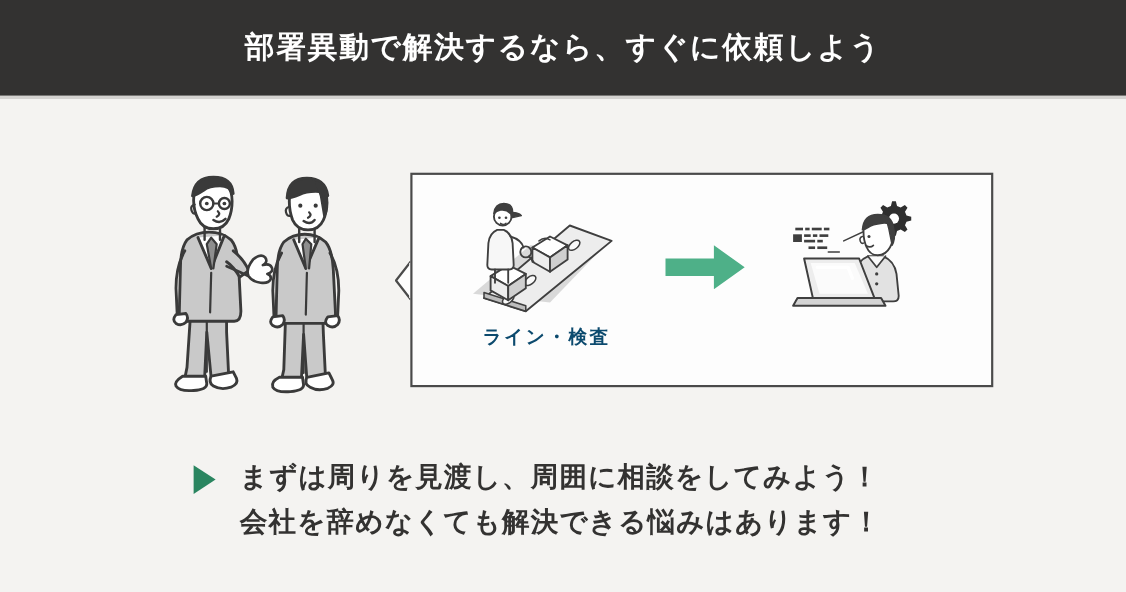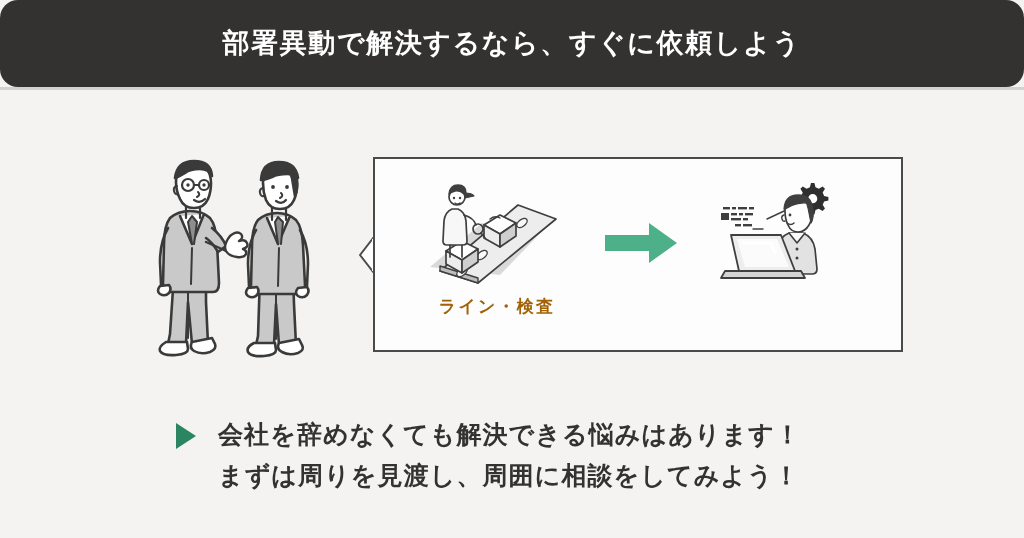--- a/index.html
+++ b/index.html
@@ -26,21 +26,20 @@
   .header-bar {
     position: absolute;
     left: 0;
     top: 0;
     width: 1024px;
     height: 87px;
     background: #333231;
     display: flex;
     align-items: center;
     justify-content: center;
-    border-radius: 18px;
   }
   .header-title {
     color: #ffffff;
     font-size: 27px;
     font-weight: bold;
     letter-spacing: 1.6px;
     line-height: 1.2;
     white-space: nowrap;
   }
   .header-underline {
@@ -101,21 +100,21 @@
   .pane-art {
     height: 112px;
     display: flex;
     align-items: center;
     justify-content: center;
   }
   .pane-label {
     text-align: center;
     font-size: 17px;
     font-weight: bold;
-    color: #a16207;
+    color: #0c4a6e;
     letter-spacing: 2.2px;
     margin-top: 6px;
   }
 
   .arrow-wrap {
     position: absolute;
     left: 228px;
     top: 62px;
     width: 76px;
     height: 44px;
@@ -381,18 +380,18 @@
           </svg>
         </div>
       </div>
 
     </div>
   </div>
 
   <div class="message">
     <div class="bullet-triangle"></div>
     <div class="message-lines">
+      <div>まずは周りを見渡し、周囲に相談をしてみよう！</div>
       <div>会社を辞めなくても解決できる悩みはあります！</div>
-      <div>まずは周りを見渡し、周囲に相談をしてみよう！</div>
     </div>
   </div>
 
 </div>
 
 </body></html>

